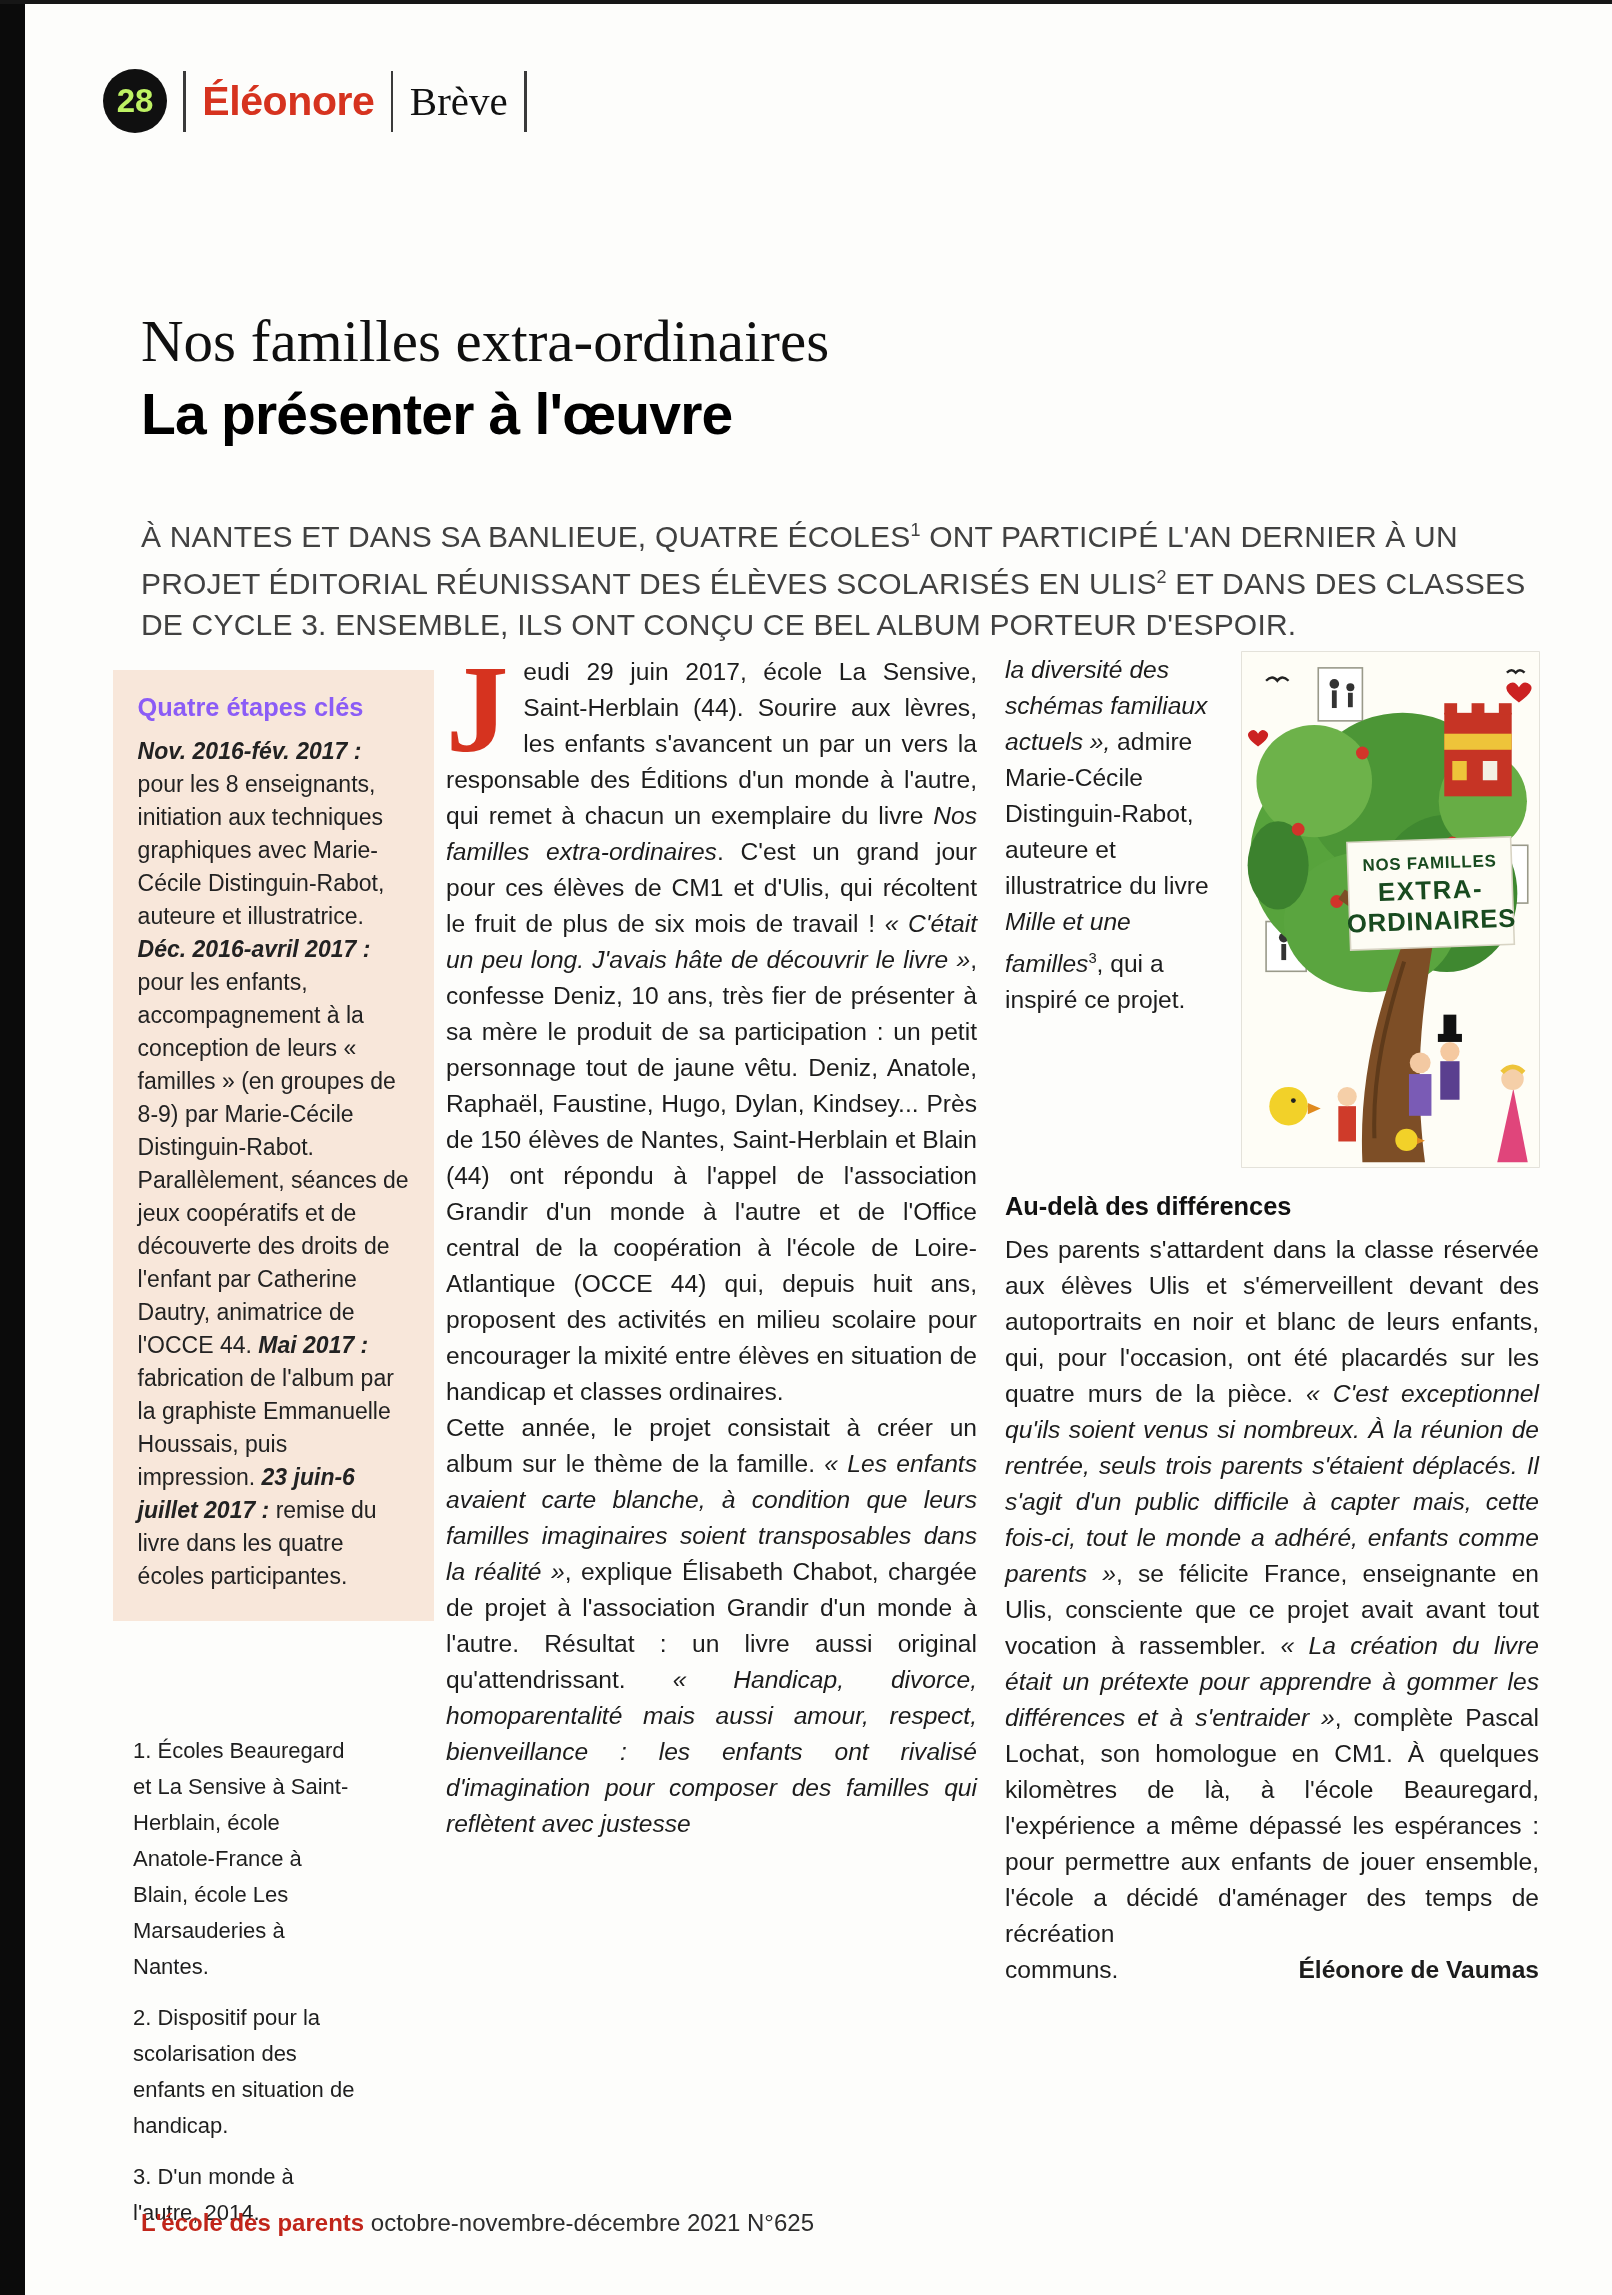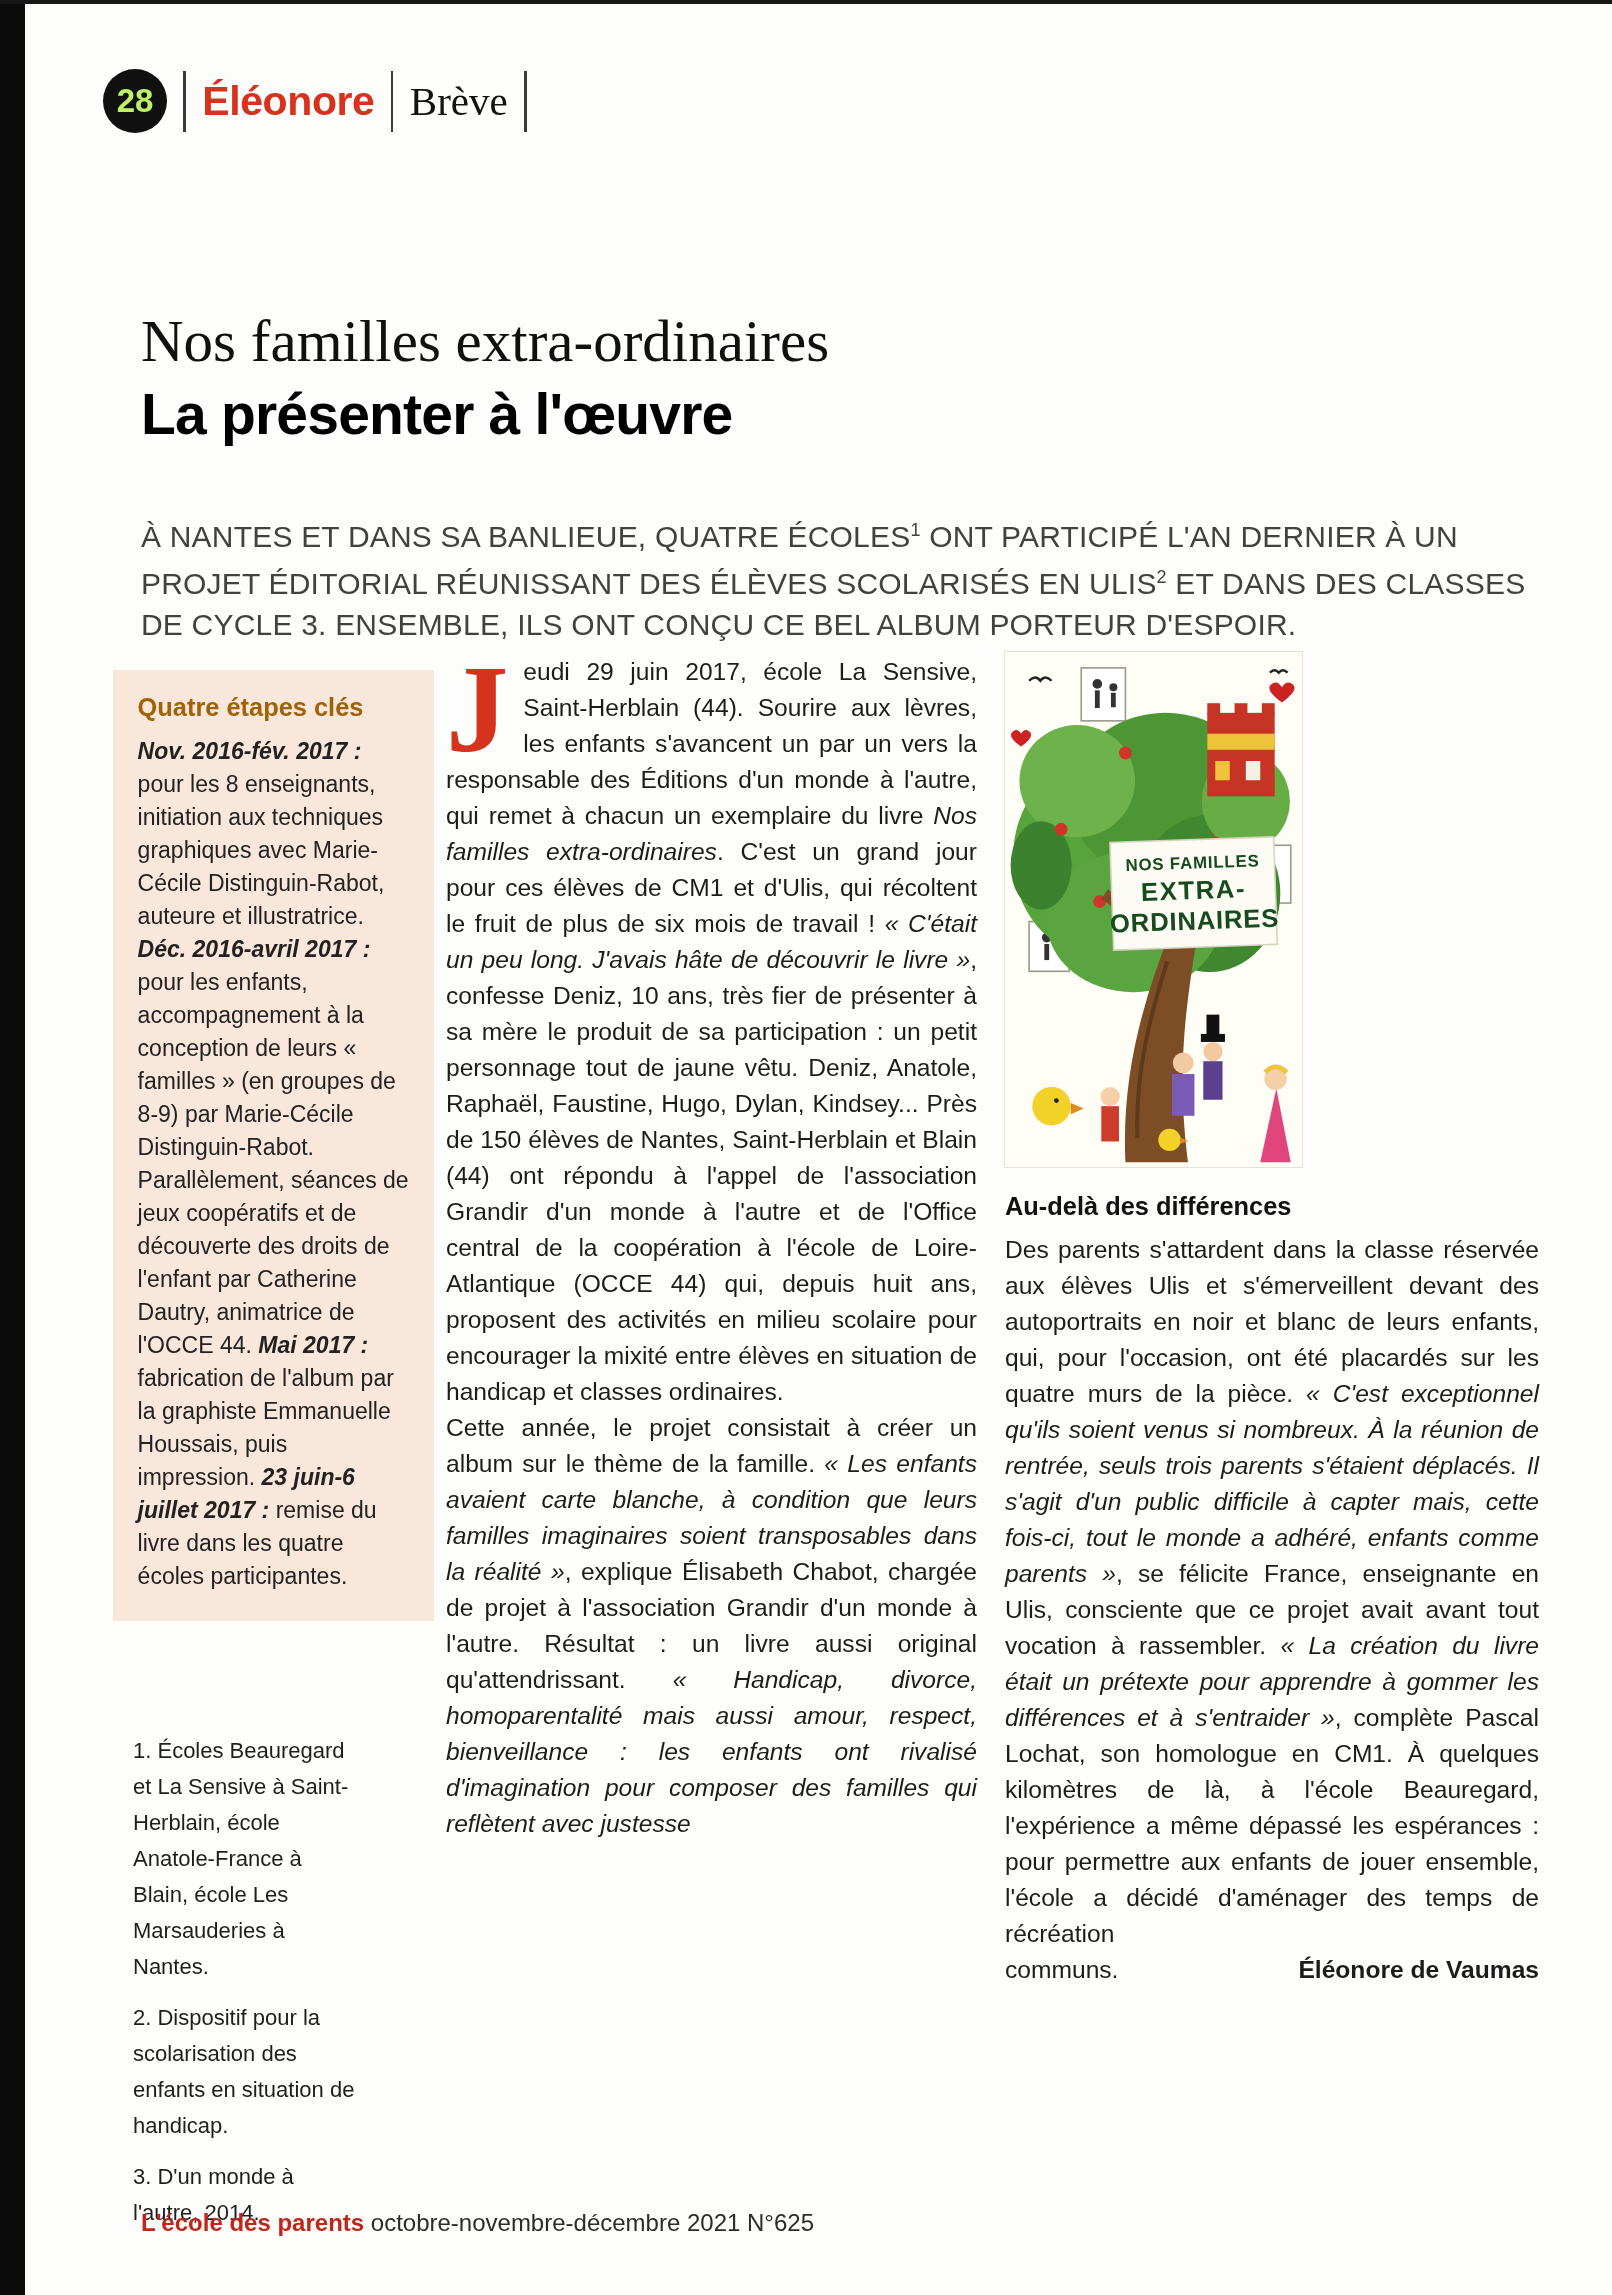--- a/index.html
+++ b/index.html
@@ -24,21 +24,21 @@
   
   .title-block { position:absolute; left:141px; top:310px; }
   .kicker { font-family:"Liberation Serif", serif; font-weight:400; font-size:59px; color:#101010; margin:0; line-height:1.08; }
   .main-title { font-size:57px; font-weight:700; color:#000; margin:11.5px 0 0 0; letter-spacing:-0.8px; line-height:1.05; }
 
   .standfirst { position:absolute; left:141px; top:510px; width:1396px;
     font-size:30px; line-height:41px; color:#414141; letter-spacing:0.2px; }
 
   
   .sidebar-box { position:absolute; left:113px; top:670px; width:321px; background:#f8e7da; padding:23px 23px 28px 24.6px; }
-  .sidebar-heading { color:#a16207; font-weight:bold; font-size:25.4px; margin:0 0 13px 0; }
+  .sidebar-heading { color:#8b5cf6; font-weight:bold; font-size:25.4px; margin:0 0 13px 0; }
   .sidebar-text { font-size:23px; line-height:33px; color:#222; }
 
   .footnotes { position:absolute; left:133px; top:1733px; width:223px; font-size:22px; line-height:36px; color:#1e1e1e; }
   .footnote { margin-bottom:14.8px; }
 
   
   .col1 { position:absolute; left:446px; top:654px; width:531px;
     font-size:24.6px; line-height:36px; text-align:justify; color:#1c1c1c; }
   .dropcap { float:left; font-family:"Liberation Serif", serif; font-weight:700;
     font-size:125px; line-height:97px; color:#d6331f; margin:6.6px 14.8px 0 0; }
@@ -92,20 +92,21 @@
     <div class="footnote">3. D'un monde à l'autre, 2014.</div>
   </div>
 
 <div class="col1">
   <p style="margin:0;"><span class="dropcap">J</span><span><span>eudi 29 juin 2017, école La Sensive, Saint-Herblain (44). Sourire aux lèvres, les enfants s'avancent un par un vers la responsable des Éditions d'un monde à l'autre, qui remet à chacun un exemplaire du livre </span><span class="run-i">Nos familles extra-ordinaires</span><span>. C'est un grand jour pour ces élèves de CM1 et d'Ulis, qui récoltent le fruit de plus de six mois de travail ! </span><span class="run-i">« C'était un peu long. J'avais hâte de découvrir le livre »</span><span>, confesse Deniz, 10 ans, très fier de présenter à sa mère le produit de sa participation : un petit personnage tout de jaune vêtu. Deniz, Anatole, Raphaël, Faustine, Hugo, Dylan, Kindsey... Près de 150 élèves de Nantes, Saint-Herblain et Blain (44) ont répondu à l'appel de l'association Grandir d'un monde à l'autre et de l'Office central de la coopération à l'école de Loire-Atlantique (OCCE 44) qui, depuis huit ans, proposent des activités en milieu scolaire pour encourager la mixité entre élèves en situation de handicap et classes ordinaires.</span></span></p>
   <p style="margin:0;"><span>Cette année, le projet consistait à créer un album sur le thème de la famille. </span><span class="run-i">« Les enfants avaient carte blanche, à condition que leurs familles imaginaires soient transposables dans la réalité »</span><span>, explique Élisabeth Chabot, chargée de projet à l'association Grandir d'un monde à l'autre. Résultat : un livre aussi original qu'attendrissant. </span><span class="run-i">« Handicap, divorce, homoparentalité mais aussi amour, respect, bienveillance : les enfants ont rivalisé d'imagination pour composer des familles qui reflètent avec justesse</span></p>
 </div>
 
 <div class="col2">
   <div class="right-top">
+    <div class="right-top-text"><span class="run-i">la diversité des schémas familiaux actuels »,</span><span> admire Marie-Cécile Distinguin-Rabot, auteure et illustratrice du livre </span><span class="run-i">Mille et une familles</span><sup>3</sup><span>, qui a inspiré ce projet.</span></div>
     <svg class="book-cover" viewBox="0 0 370 630" xmlns="http://www.w3.org/2000/svg">
       <rect x="0" y="0" width="370" height="630" fill="#fefdf6"></rect>
 
       <g stroke="#9a9a8a" stroke-width="2" fill="#ffffff">
         <rect x="95" y="14" width="55" height="66"></rect>
         <rect x="300" y="235" width="56" height="72"></rect>
         <rect x="30" y="330" width="50" height="62"></rect>
       </g>
       <g fill="#333">
         <circle cx="115" cy="34" r="6"></circle>

